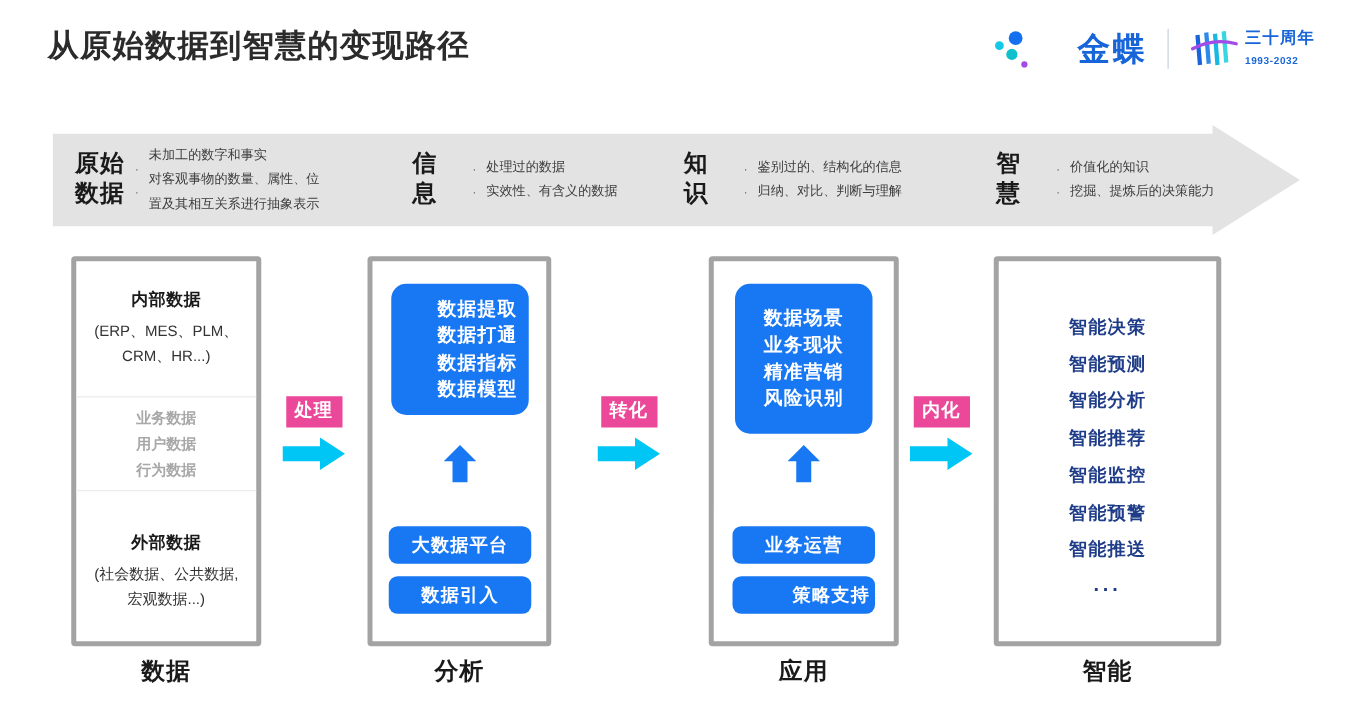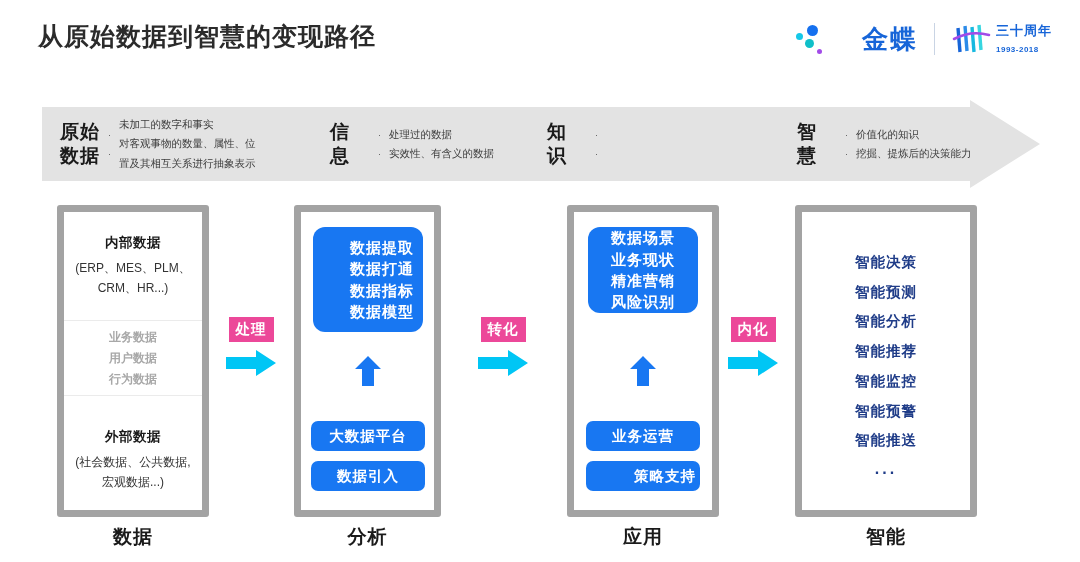--- a/index.html
+++ b/index.html
@@ -141,21 +141,21 @@
   }
   .stage-1 { left: 18px; }
   .stage-2 { left: 288px; }
   .stage-3 { left: 505px; }
   .stage-4 { left: 755px; }
 
   
   .col-box {
     position: absolute;
     background: #fff;
-    border: 7px solid #a3a3a3;
+    border: 4px solid #a3a3a3;
     border-radius: 3px;
     box-sizing: border-box;
   }
   #col-data     { left: 57px;  top: 205px; width: 152px; height: 312px; }
   #col-analysis { left: 294px; top: 205px; width: 147px; height: 312px; }
   #col-apply    { left: 567px; top: 205px; width: 152px; height: 312px; }
   #col-intel    { left: 795px; top: 205px; width: 182px; height: 312px; }
 
   .col-caption {
     position: absolute;
@@ -242,21 +242,21 @@
     height: 30px;
   }
 
   
   #card-analysis { left: 313px; top: 227px; width: 110px; height: 105px; padding-left: 28px; }
   #uparrow-2     { left: 355px; top: 356px; }
   #pill-bigdata  { left: 311px; top: 421px; width: 114px; height: 30px; }
   #pill-ingest   { left: 311px; top: 461px; width: 114px; height: 30px; }
 
   
-  #card-apply    { left: 588px; top: 227px; width: 110px; height: 86px; }
+  #card-apply    { left: 588px; top: 227px; width: 110px; height: 120px; }
   #uparrow-3     { left: 630px; top: 356px; }
   #pill-bizops   { left: 586px; top: 421px; width: 114px; height: 30px; }
   #pill-strategy { left: 586px; top: 461px; width: 114px; height: 30px; padding-left: 44px; }
 
   
   #intel-list {
     position: absolute;
     left: 795px;
     top: 248px;
     width: 182px;
@@ -314,21 +314,21 @@
   <span class="anniv">
     <svg class="anniv-mark" viewBox="0 0 40 34">
       <path d="M7 6 L9 30" stroke="#1765D8" stroke-width="3.4" fill="none"></path>
       <path d="M14 4 L16 29" stroke="#2C8BE8" stroke-width="3.4" fill="none"></path>
       <path d="M21 5 L23 30" stroke="#17B9E0" stroke-width="3.4" fill="none"></path>
       <path d="M28 3 L30 28" stroke="#37D6E0" stroke-width="3.4" fill="none"></path>
       <path d="M3 17 Q20 8 38 13" stroke="#A24BE8" stroke-width="2.6" fill="none" stroke-linecap="round"></path>
     </svg>
     <span class="anniv-text">
       <span class="anniv-title">三十周年</span><br>
-      <span class="anniv-years">1993-2018</span>
+      <span class="anniv-years">1993-2032</span>
     </span>
   </span>
 </div>
 
 <div id="dikw-banner">
   <div class="arrow-bg"></div>
 
   <div class="dikw-stage stage-1">
     <div class="stage-name">
       <span>原始</span><br>
@@ -366,20 +366,24 @@
 
   <div class="dikw-stage stage-3">
     <div class="stage-name">
       <span>知</span><br>
       <span>识</span>
     </div>
     <div class="stage-bullets">
       <div class="bullet-col">
         <span>·</span>
           <span>·</span>
+      </div>
+      <div class="bullet-text">
+        <span>鉴别过的、结构化的信息</span>
+        <span>归纳、对比、判断与理解</span>
       </div>
     </div>
   </div>
 
   <div class="dikw-stage stage-4">
     <div class="stage-name">
       <span>智</span><br>
       <span>慧</span>
     </div>
     <div class="stage-bullets">

